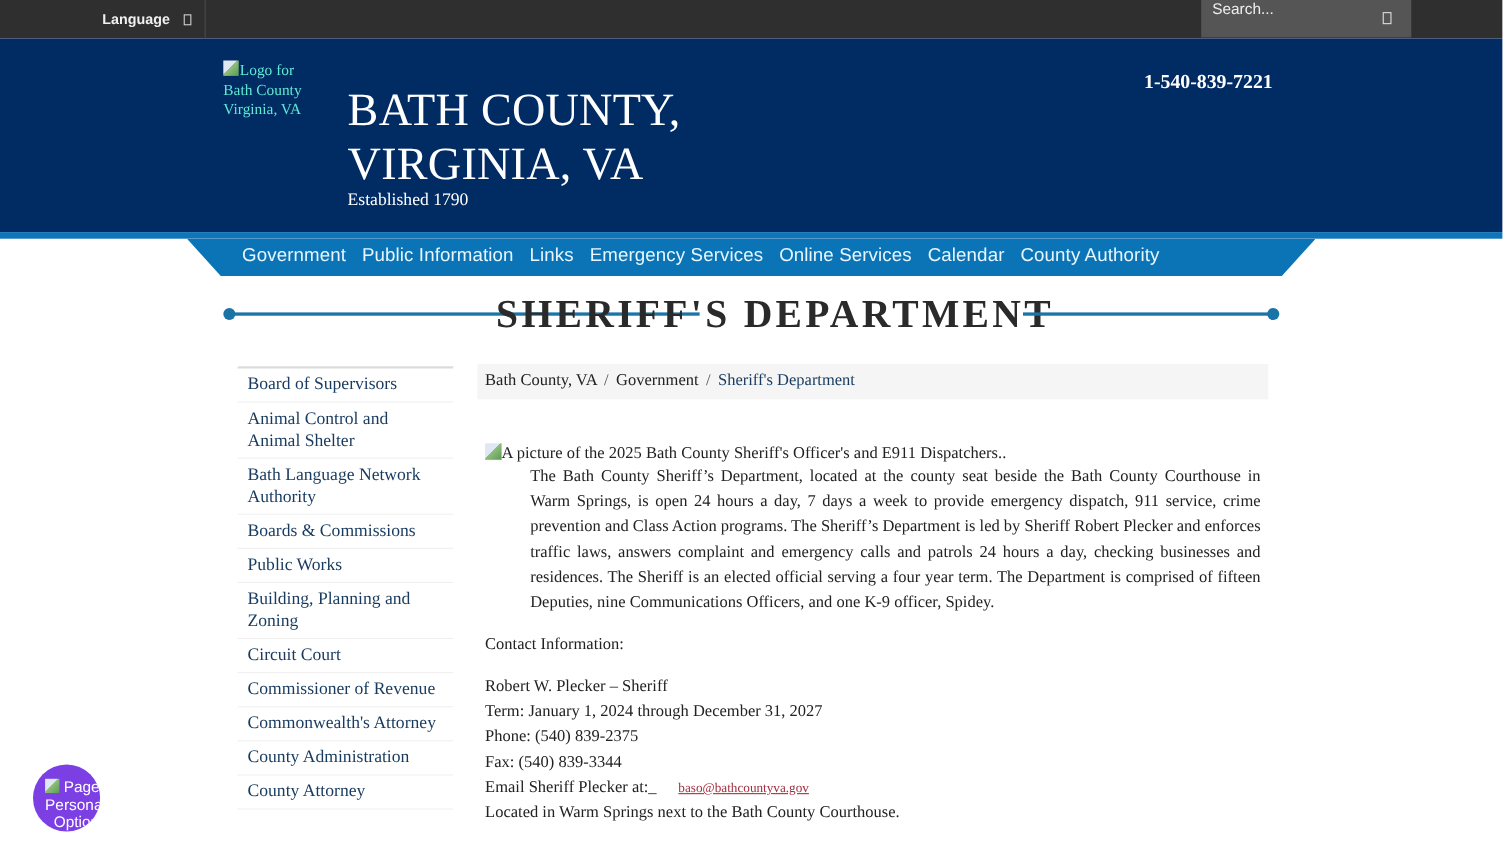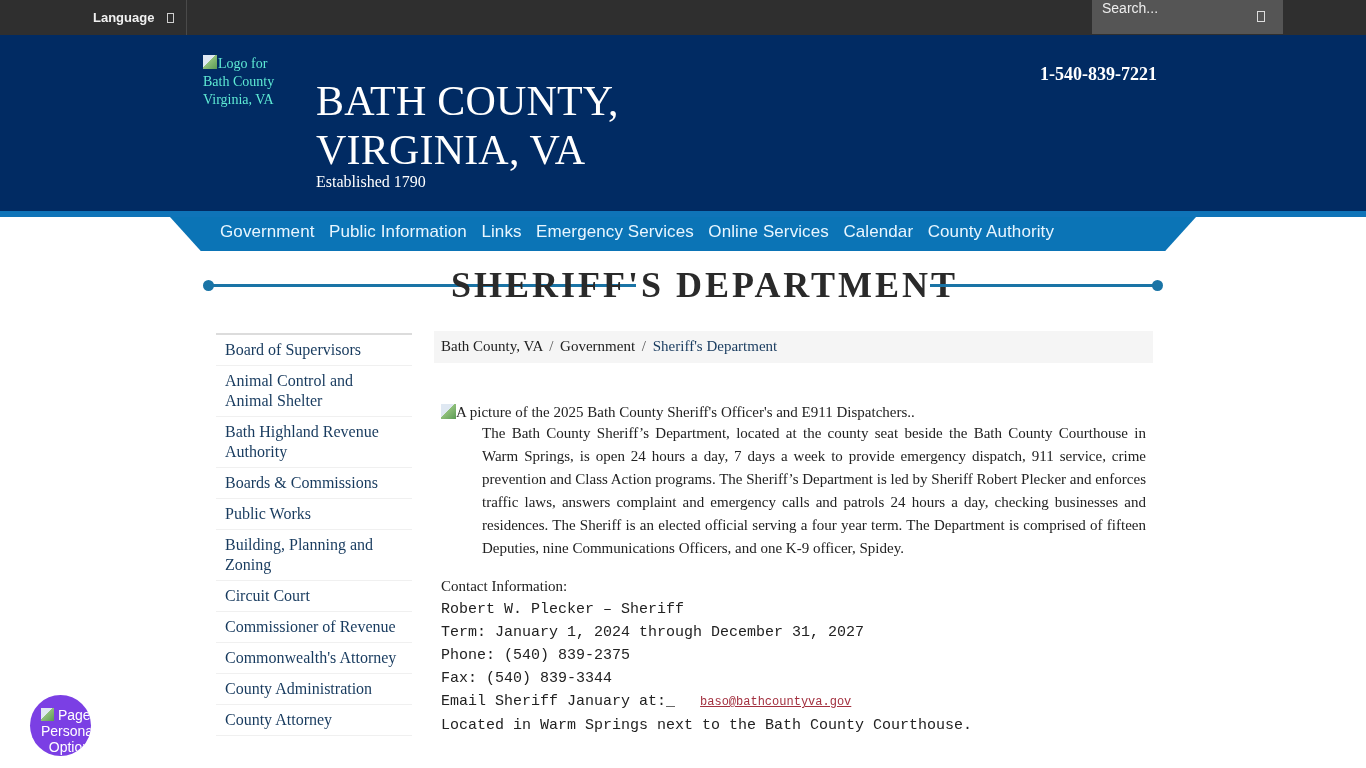--- a/index.html
+++ b/index.html
@@ -45,21 +45,21 @@
 
   
   .breadcrumb { position: absolute; left: 434px; top: 331px; width: 719px; height: 32px; background: #f5f5f5; padding: 7px 7px; font-size: 15px; color: #222; white-space: nowrap; }
   .crumb-sep { color: #555; padding: 0 3px; }
   .crumb-current { color: #173a5e; }
   .content { position: absolute; left: 441px; top: 403px; width: 705px; font-size: 15px; color: #222; }
   .img-alt { line-height: 18px; white-space: nowrap; }
   .img-broken { display: inline-block; width: 15px; height: 15px; background: linear-gradient(135deg, #dfe8f2 45%, #8fbf7a 46%, #5a9a54 100%); vertical-align: -2px; }
   .intro { text-align: justify; line-height: 23px; margin-top: 1px; margin-left: 41px; }
   .contact-head { margin-top: 15px; line-height: 23px; }
-  .contact-block { line-height: 23px; font-family: Liberation Mono, monospace; }
+  .contact-block { margin-top: 15px; line-height: 23px; }
   .email-link { color: #a3303f; text-decoration: underline; font-size: 12px; padding-left: 16px; }
 
   
   .a11y { position: absolute; left: 30px; top: 695px; width: 61px; height: 61px; border-radius: 50%; background: #7b3fe4; overflow: hidden; font-family: "Liberation Sans", sans-serif; font-size: 14px; line-height: 16px; color: #ffffff; padding: 12px 0 0 11px; white-space: nowrap; cursor: pointer; }
   .a11y-img { display: inline-block; width: 13px; height: 13px; background: linear-gradient(135deg, #dfe8f2 45%, #8fbf7a 46%, #5a9a54 100%); vertical-align: -1px; }
 </style>
 </head>
 <body>
 
 <div class="topbar">
@@ -104,21 +104,21 @@
   <span class="dot-left"></span>
   <span class="rule-left"></span>
   <h1 class="page-title">SHERIFF'S DEPARTMENT</h1>
   <span class="rule-right"></span>
   <span class="dot-right"></span>
 </div>
 
 <aside class="sidebar">
   <a class="side-item">Board of Supervisors</a>
   <a class="side-item">Animal Control and Animal Shelter</a>
-  <a class="side-item">Bath Highland Revenue Authority</a>
+  <a class="side-item">Bath Language Network Authority</a>
   <a class="side-item">Boards &amp; Commissions</a>
   <a class="side-item">Public Works</a>
   <a class="side-item">Building, Planning and Zoning</a>
   <a class="side-item">Circuit Court</a>
   <a class="side-item">Commissioner of Revenue</a>
   <a class="side-item">Commonwealth's Attorney</a>
   <a class="side-item">County Administration</a>
   <a class="side-item">County Attorney</a>
 </aside>
 
@@ -135,21 +135,21 @@
     <span class="img-broken"></span><span>A picture of the 2025 Bath County Sheriff's Officer's and E911 Dispatchers..</span>
   </div>
   <p class="intro">The Bath County Sheriff’s Department, located at the county seat beside the Bath County Courthouse in Warm Springs, is open 24 hours a day, 7 days a week to provide emergency dispatch, 911 service, crime prevention and Class Action programs. The Sheriff’s Department is led by Sheriff Robert Plecker and enforces traffic laws, answers complaint and emergency calls and patrols 24 hours a day, checking businesses and residences. The Sheriff is an elected official serving a four year term. The Department is comprised of fifteen Deputies, nine Communications Officers, and one K-9 officer, Spidey.</p>
   <p class="contact-head">Contact Information:</p>
   <div class="contact-block">
     <div>Robert W. Plecker – Sheriff</div>
     <div>Term: January 1, 2024 through December 31, 2027</div>
     <div>Phone: (540) 839-2375</div>
     <div>Fax: (540) 839-3344</div>
     <div>
-      <span>Email Sheriff January at:_</span>
+      <span>Email Sheriff Plecker at:_</span>
       <a class="email-link">baso@bathcountyva.gov</a>
     </div>
     <div>Located in Warm Springs next to the Bath County Courthouse.</div>
   </div>
 </main>
 
 <div class="a11y">
   <span class="a11y-img"></span>
   <span>Page</span><br>
   <span>Personalization</span><br>

